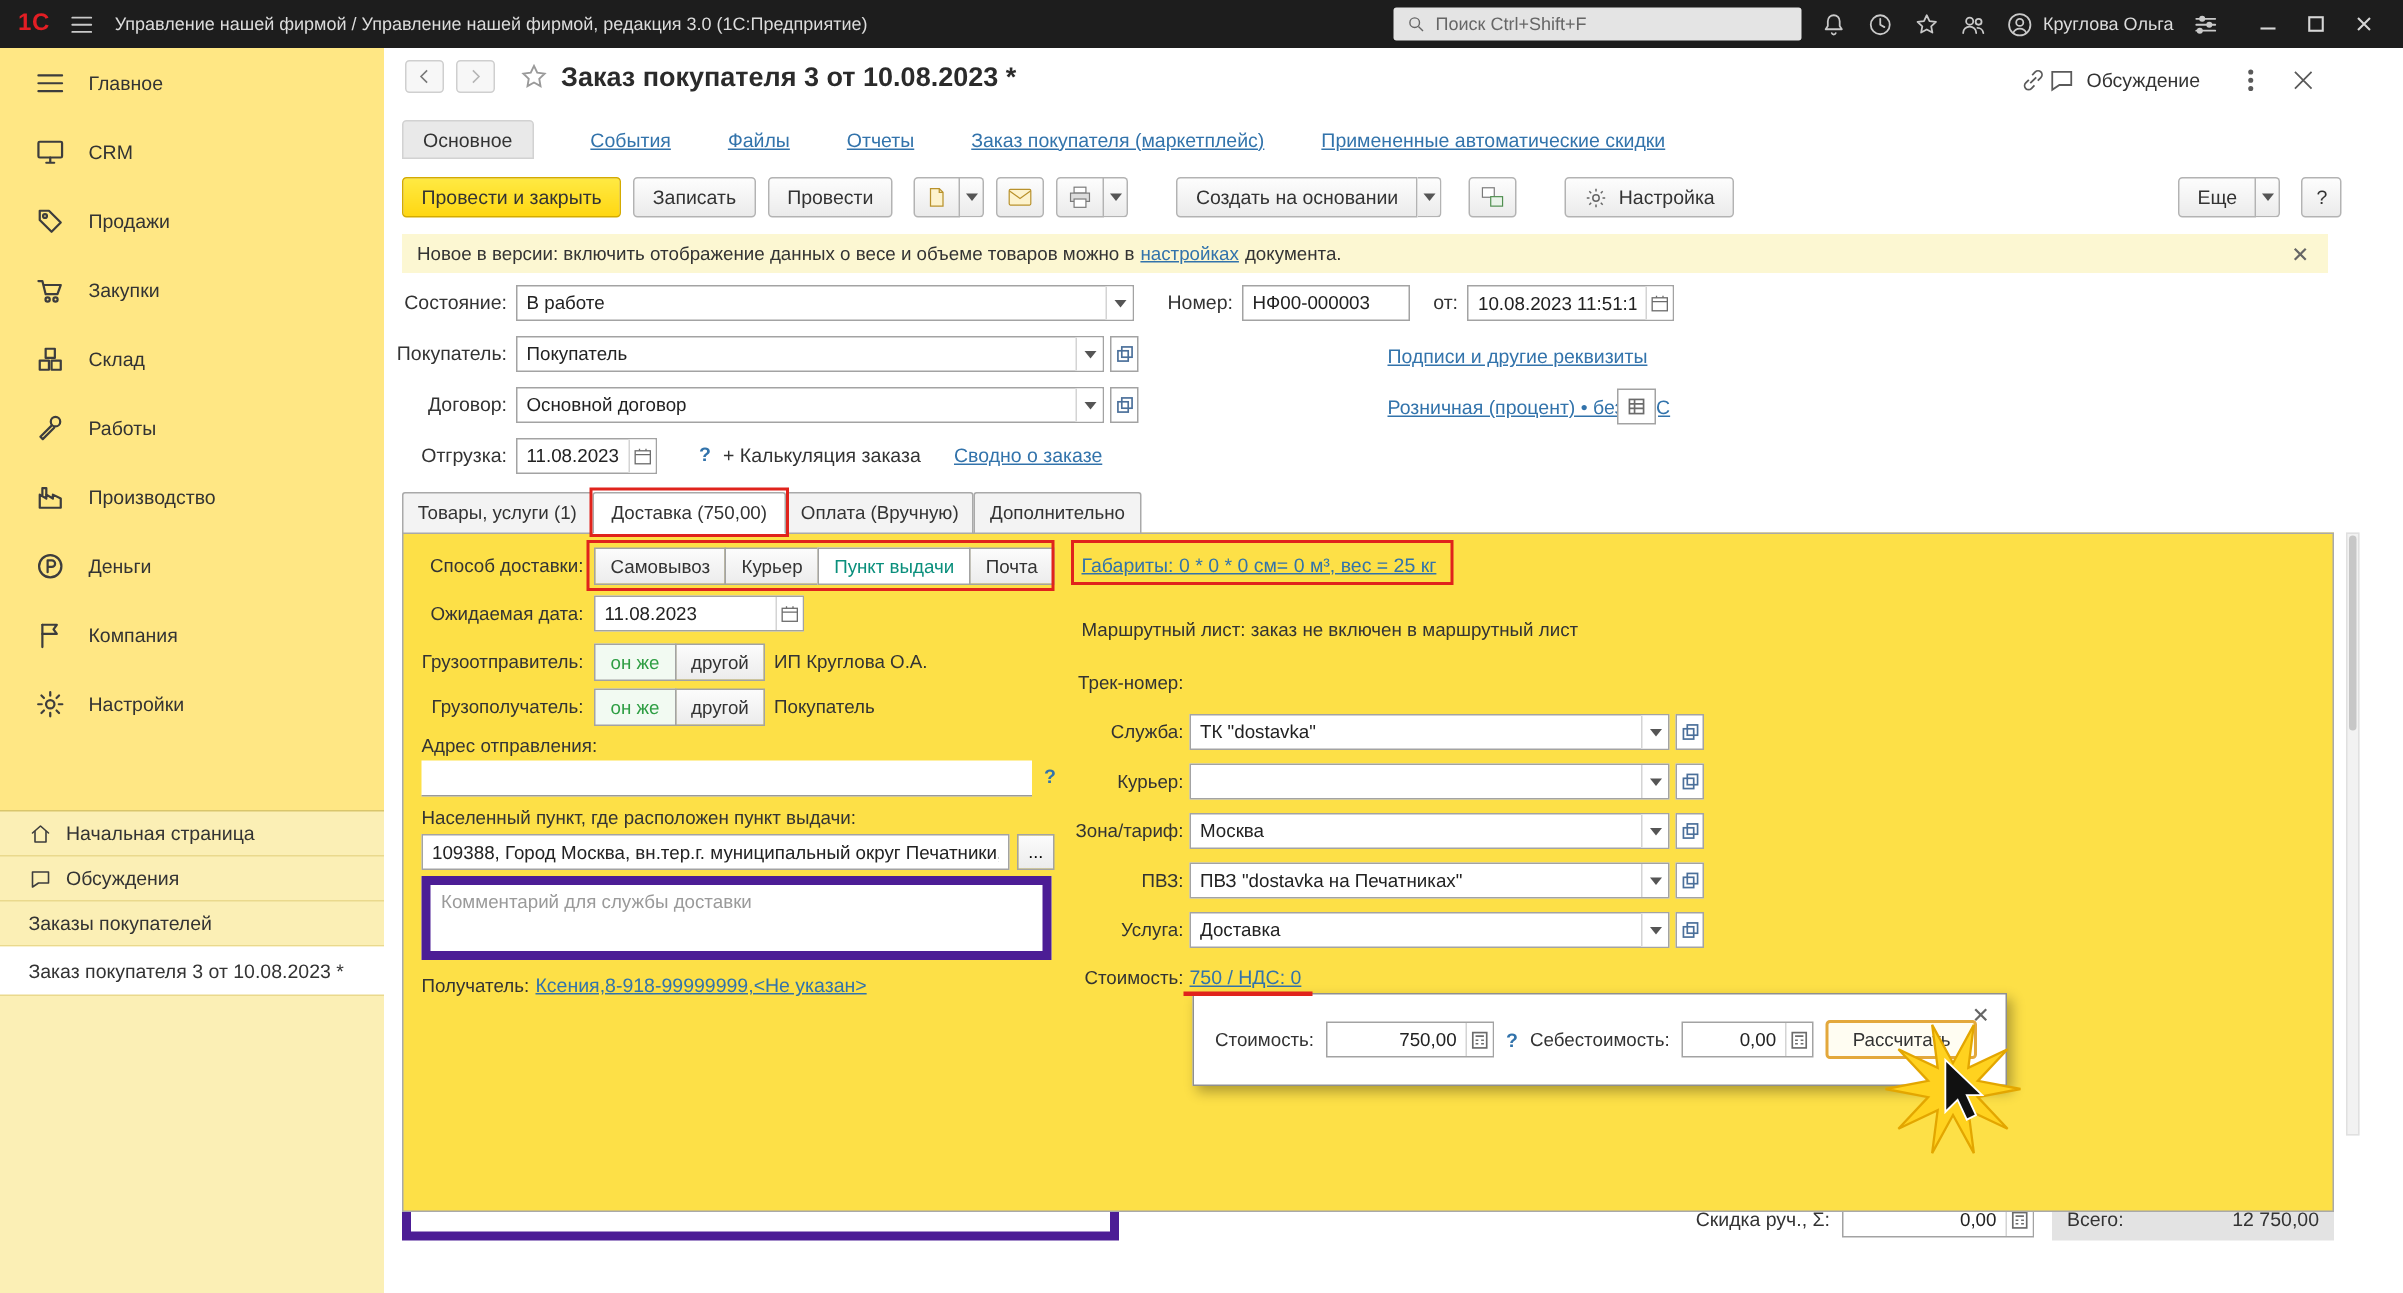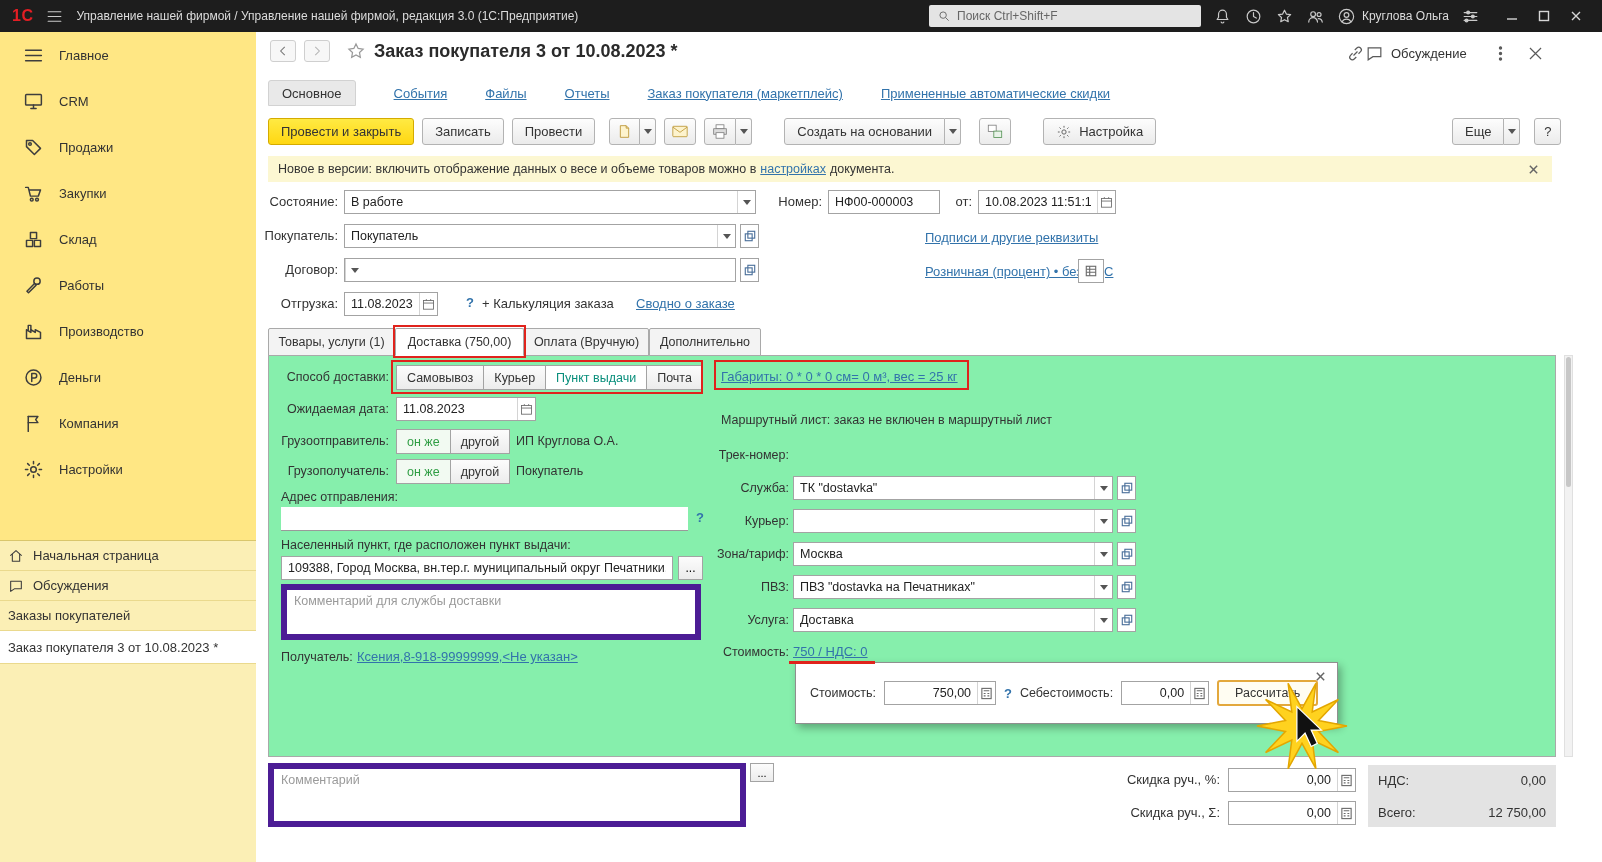--- a/index.html
+++ b/index.html
@@ -17,21 +17,21 @@
   .searchbox svg{width:14px;height:14px;stroke:#666;fill:none;stroke-width:1.6}
   .userchip{display:flex;align-items:center;gap:6px;font-size:12px;color:#dcdcdc;cursor:pointer}
   .winctl{display:flex;align-items:center;gap:4px;margin-left:6px}
   .winbtn{width:28px;height:24px;display:flex;align-items:center;justify-content:center;cursor:pointer}
   .winbtn svg{width:12px;height:12px;stroke:#d6d6d6;stroke-width:1.4;fill:none}
   
   .sidebar{position:absolute;left:0;top:32px;width:256px;height:830px;background:#ffe784}
   .side-item{height:46px;display:flex;align-items:center;gap:15px;padding-left:23px;cursor:pointer;font-size:13px;color:#333}
   .side-item svg{width:21px;height:21px}
   .side-footer{position:absolute;left:0;right:0;top:508px;bottom:0;background:#fbefb5;border-top:1px solid #d9c66c}
-  .foot-item{height:30px;display:flex;align-items:center;gap:9px;padding-left:8px;border-bottom:1px solid #ead98d;cursor:pointer;font-size:13px;white-space:nowrap}
+  .foot-item{height:30px;display:flex;align-items:center;gap:9px;padding-left:19px;border-bottom:1px solid #ead98d;cursor:pointer;font-size:13px;white-space:nowrap}
   .foot-item svg{width:16px;height:16px;stroke-width:1.6}
   .foot-item.active{background:#ffffff;height:33px}
   
   .main{position:absolute;left:256px;top:32px;width:1346px;height:830px;background:#fff}
   .navbtn{width:26px;height:22px;border:1px solid #cfcfcf;border-radius:3px;background:#f7f7f7;display:flex;align-items:center;justify-content:center;cursor:pointer}
   .navbtn svg{width:14px;height:14px;stroke:#777;stroke-width:1.8;fill:none}
   .doctitle{font-size:18px;font-weight:bold;color:#2b2b2b;white-space:nowrap}
   .hdr-ic{width:19px;height:19px;stroke:#5a5a5a;stroke-width:1.5;fill:none;cursor:pointer}
   .link{color:#3273ab;text-decoration:underline;cursor:pointer;white-space:nowrap}
   .navtab-active{height:26px;display:flex;align-items:center;padding:0 13px;background:#e9e9e9;border:1px solid #d2d2d2;border-radius:3px 3px 0 0;cursor:pointer;color:#333}
@@ -56,21 +56,21 @@
   .field .ibtn svg{width:13px;height:13px;stroke:#6b6b6b;stroke-width:1.2;fill:none}
   .num input{text-align:right}
   .sqbtn{position:absolute;width:19px;height:24px;border:1px solid #a3a3a3;background:#fff;display:flex;align-items:center;justify-content:center;cursor:pointer}
   .sqbtn svg{width:12px;height:12px;stroke:#4a6f9a;stroke-width:1.3;fill:none}
   .uline{border:none;border-bottom:1px solid #9a9a9a;background:#fff}
   .ta{position:absolute;border:6px solid #4c1d95;font:12.5px "Liberation Sans",sans-serif;padding:4px 7px;color:#222;resize:none;outline:none;background:#fff}
   .ta::placeholder{color:#9a9a9a}
   
   .dtab{position:absolute;top:296px;height:28px;display:flex;align-items:center;justify-content:center;border:1px solid #a9a9a9;background:#f3f3f3;font-size:12.5px;cursor:pointer;border-radius:2px 2px 0 0;z-index:2}
   .dtab.active{background:#fff;border-bottom:1px solid #fff;z-index:3}
-  .panel{position:absolute;left:12px;top:323px;width:1288px;height:402px;border:1px solid #a9a9a9;background:#86efac;z-index:1}
+  .panel{position:absolute;left:12px;top:323px;width:1288px;height:453px;border:1px solid #a9a9a9;background:#fde047;z-index:1}
   .plbl{position:absolute;font-size:12.5px;color:#333;white-space:nowrap}
   .tgroup{position:absolute;display:flex}
   .tg{height:25px;padding:0 10px;display:flex;align-items:center;border:1px solid #a3a3a3;background:linear-gradient(#fcfcfc,#ececec);font-size:12.5px;color:#333;cursor:pointer;margin-left:-1px;white-space:nowrap}
   .tg:first-child{margin-left:0}
   .tg.sel-teal{background:#fff;color:#0a8f7c}
   .tg.sel-green{background:#f2faf2;color:#2f9e44}
   
   .redbox{position:absolute;border:2px solid #e0231c;z-index:6;pointer-events:none}
   .redline{position:absolute;background:#e0231c;z-index:6;pointer-events:none}
   
@@ -404,20 +404,21 @@
     <div class="sqbtn" style="left:484px;top:192px">
         <svg viewBox="0 0 14 14">
           <rect x="1.5" y="4.5" width="8" height="8"></rect>
           <rect x="4.5" y="1.5" width="8" height="8"></rect>
         </svg>
       </div>
     <span class="link abs" style="left:669px;top:198px">Подписи и другие реквизиты</span>
 
     <div class="lbl rl" style="left:0;top:230px;width:82px">Договор:</div>
     <div class="field" style="left:88px;top:226px;width:392px">
+      <input value="Основной договор" style="">
       <div class="arrow">
           <span class="caret"></span>
         </div>
     </div>
     <div class="sqbtn" style="left:484px;top:226px">
         <svg viewBox="0 0 14 14">
           <rect x="1.5" y="4.5" width="8" height="8"></rect>
           <rect x="4.5" y="1.5" width="8" height="8"></rect>
         </svg>
       </div>

